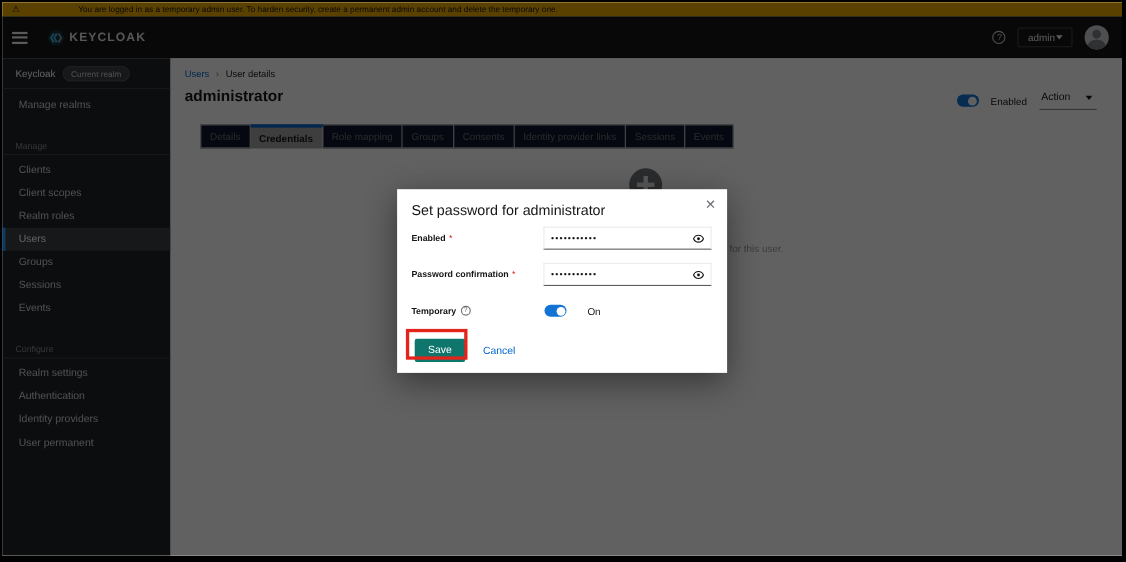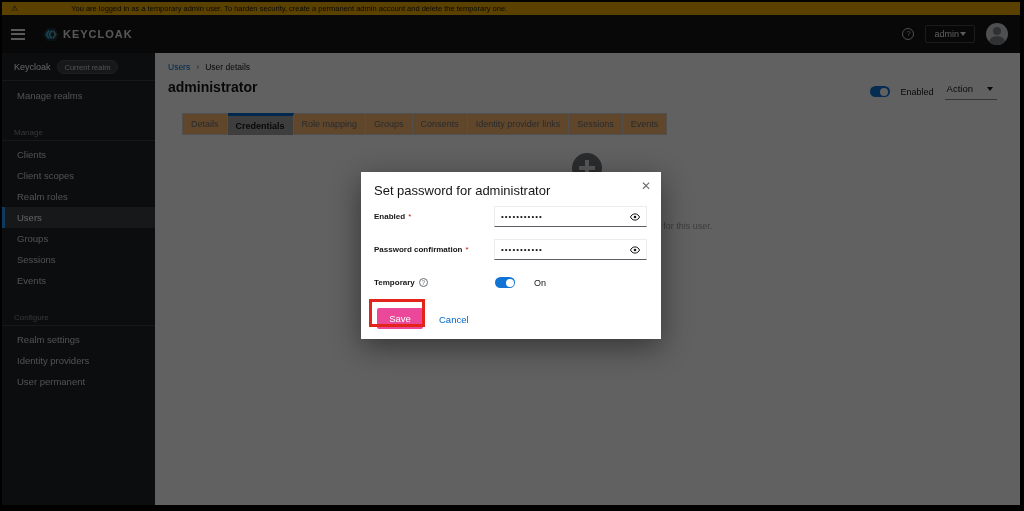--- a/index.html
+++ b/index.html
@@ -67,21 +67,21 @@
   .switch { width:20px; height:11px; border-radius:6px; background:#1173d4;
             position:relative; cursor:pointer; }
   .switch .knob { position:absolute; right:1.5px; top:1.5px; width:8px; height:8px;
                   border-radius:50%; background:#fff; }
   .enabled-lb { font-size:9px; color:#151515; }
   .action-dd { display:flex; align-items:center; gap:14px; font-size:9.5px;
                color:#151515; border-bottom:1px solid #8a8d90;
                padding:0 4px 5px 2px; cursor:pointer; }
 
   .tabs { position:absolute; left:27px; top:60px; display:flex; height:22px; }
-  .tab { background:#fdba74; border:1px solid #d2d2d2; border-left:none;
+  .tab { background:#0f172a; border:1px solid #d2d2d2; border-left:none;
          font-size:9px; color:#6a6e73; display:flex; align-items:center;
          padding:0 8px; cursor:pointer; }
   .tab:first-child { border-left:1px solid #d2d2d2; }
   .tab.active { background:#a3a3a3; color:#151515; font-weight:700;
                 border-top:3px solid #0066cc; border-bottom:none; }
 
   .empty-icon { position:absolute; left:417px; top:100px; width:30px; height:30px;
                 border-radius:50%; background:#6f7377; }
   .empty-icon .ph { position:absolute; left:7px; top:13px; width:16px; height:4px;
                     background:#e8e8e8; }
@@ -105,21 +105,21 @@
               background:#fff; display:flex; align-items:center;
               border:1px solid #ececec; border-bottom:1.5px solid #5a5e62; }
   .in-val { flex:1; font-size:8px; letter-spacing:1px; color:#151515;
             padding-left:6px; overflow:hidden; white-space:nowrap; }
   .eye-btn { width:22px; display:flex; justify-content:center; cursor:pointer; }
   .q-ic { width:9px; height:9px; border:1px solid #6a6e73; border-radius:50%;
           color:#6a6e73; font-size:6.5px; line-height:8px; text-align:center;
           margin-left:4px; }
   .on-lb { font-size:9px; color:#151515; margin-left:10px; }
   .save-btn { position:absolute; left:16px; top:136px; width:46px; height:21px;
-              background:#ec4899; color:#fff; font-size:9.5px; border:none;
+              background:#0f766e; color:#fff; font-size:9.5px; border:none;
               border-radius:2px; cursor:pointer; font-family:inherit; }
   .cancel-lk { position:absolute; left:78px; top:142px; font-size:9.5px;
                color:#0066cc; cursor:pointer; }
 
   .annotation { position:absolute; left:367px; top:297px; width:56px; height:28px;
                 border:3px solid #e3241b; z-index:70; }
 </style>
 </head>
 <body>
 
@@ -189,20 +189,23 @@
         <span>Sessions</span>
       </div>
     <div class="nav-item">
         <span>Events</span>
       </div>
 
     <div class="sb-label">Configure</div>
     <div class="sb-div"></div>
     <div class="nav-item">
         <span>Realm settings</span>
+      </div>
+    <div class="nav-item">
+        <span>Authentication</span>
       </div>
     <div class="nav-item">
         <span>Identity providers</span>
       </div>
     <div class="nav-item">
         <span>User permanent</span>
       </div>
   </div>
 
   <div class="content">

